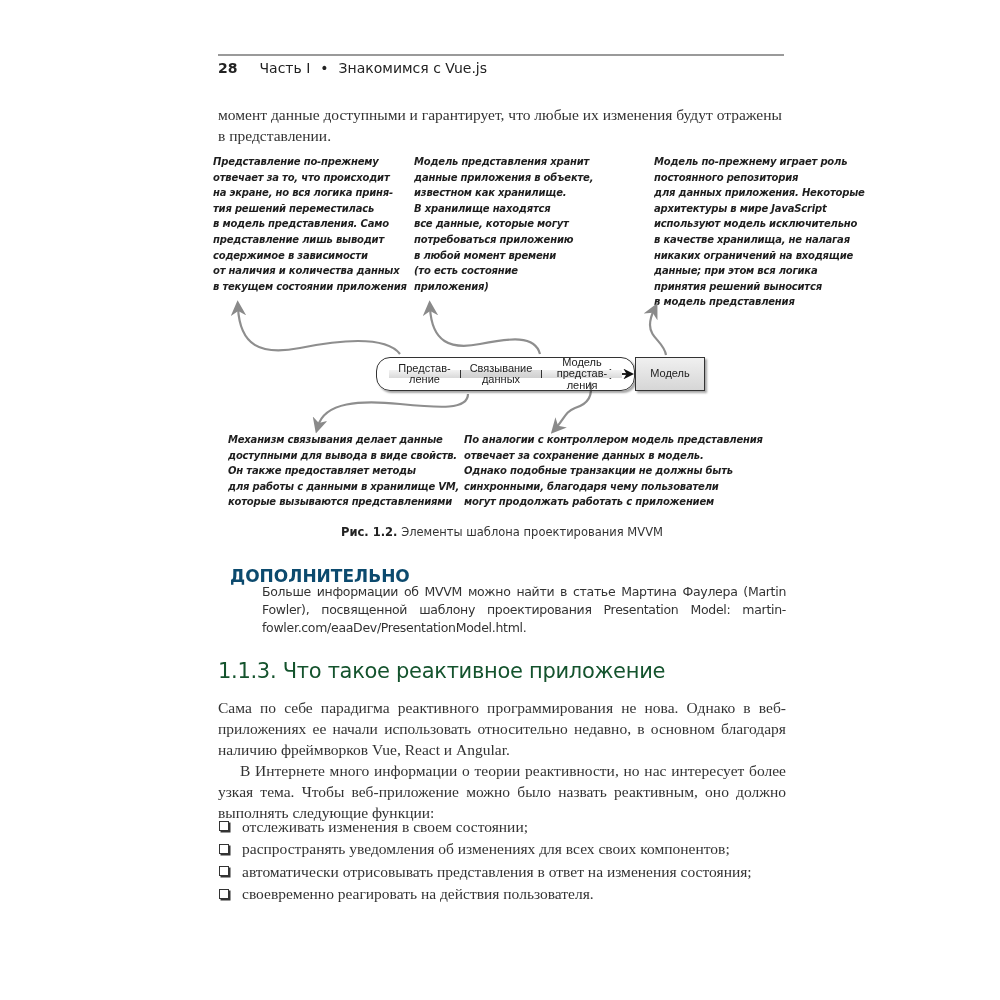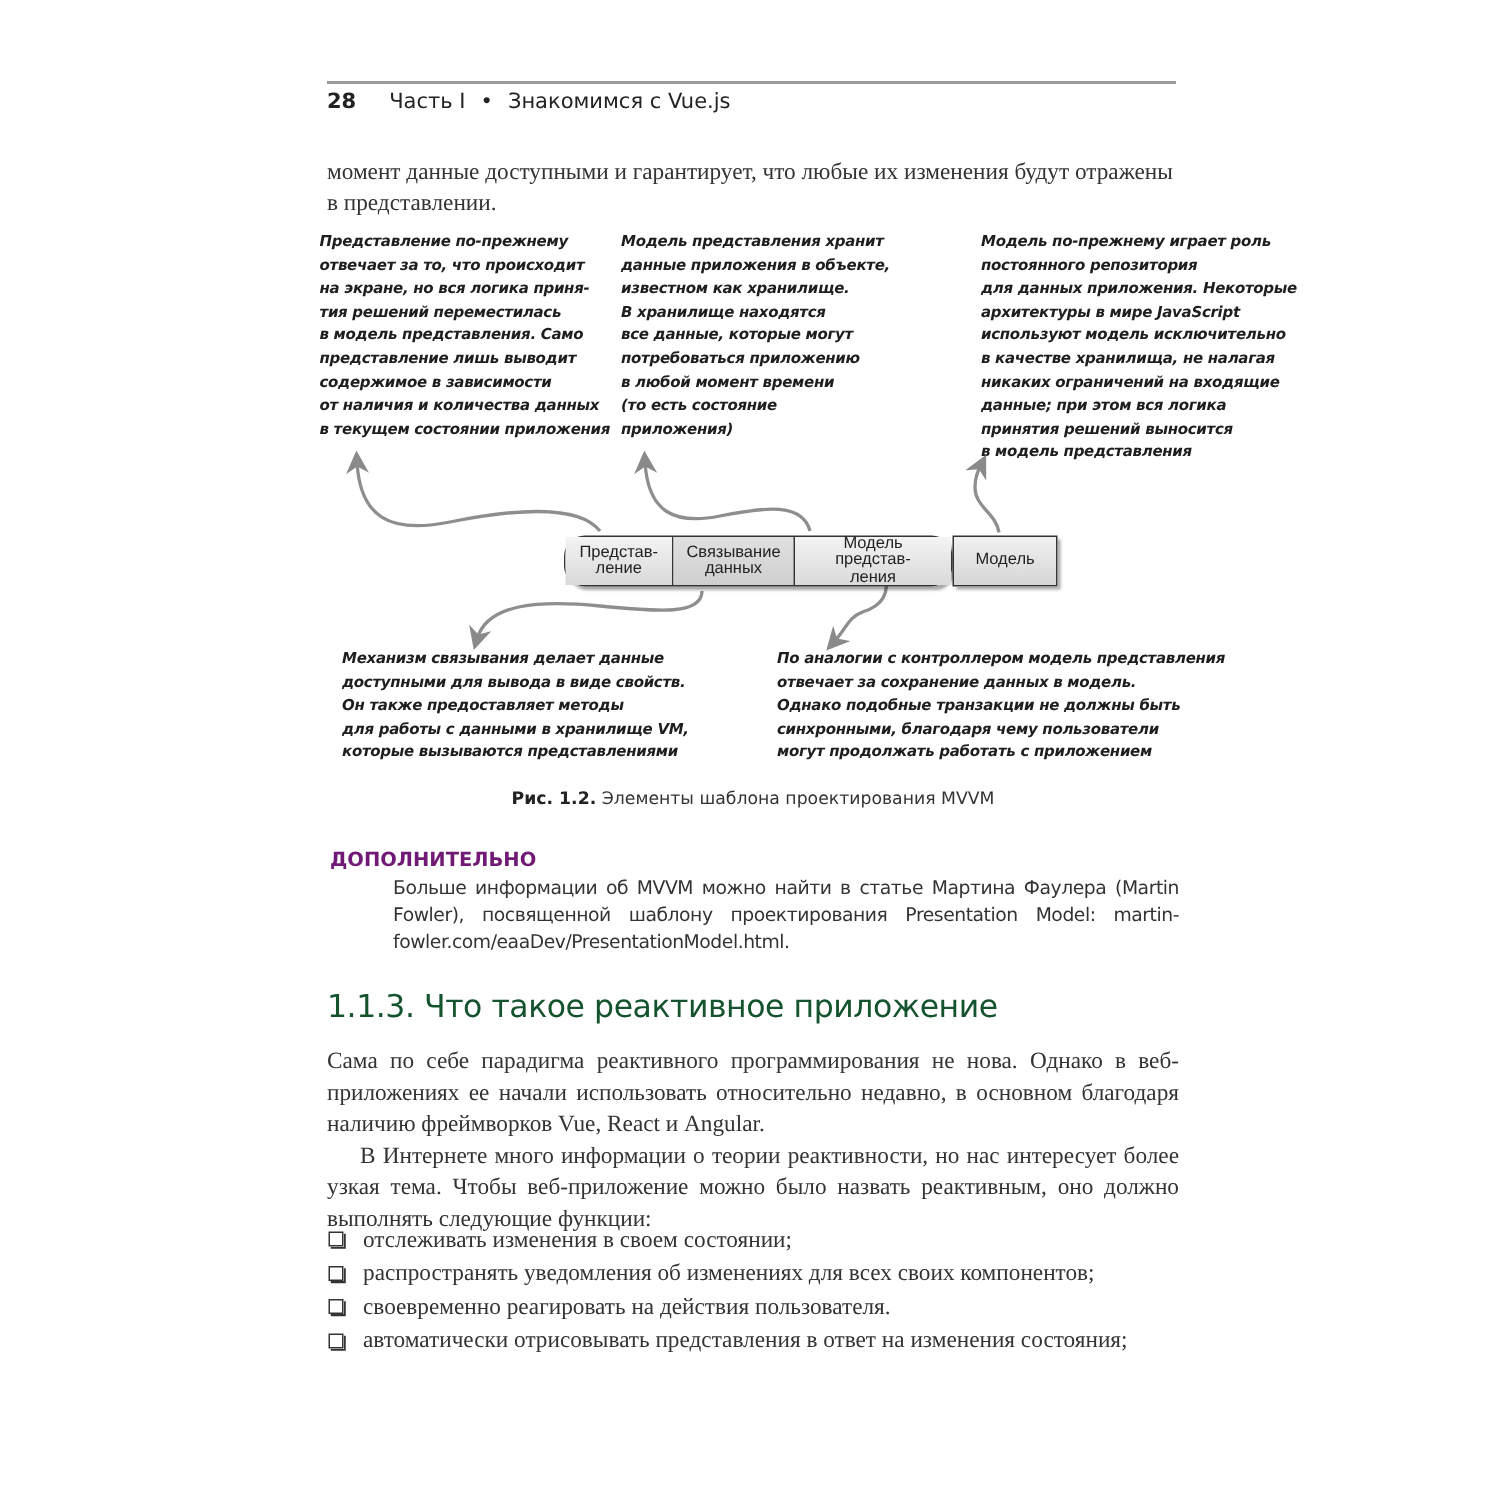--- a/index.html
+++ b/index.html
@@ -9,32 +9,32 @@
   .runhead { left: 218px; top: 60px; font-family: "DejaVu Sans", sans-serif; font-size: 14px; color: #222; white-space: nowrap; }
   .runhead .pg { font-weight: bold; margin-right: 22px; }
   .runhead .dot { margin: 0 10px; }
   .serif { font-family: "Liberation Serif", serif; font-size: 15.5px; line-height: 21px; color: #333; }
   .intro { left: 218px; top: 104px; width: 568px; }
   .note { font-family: "DejaVu Sans", sans-serif; font-style: italic; font-weight: bold; font-size: 10px; line-height: 15.6px; color: #1e1e1e; white-space: pre; letter-spacing: -0.2px; }
   .n1 { left: 213px; top: 154px; }
   .n2 { left: 414px; top: 154px; }
   .n3 { left: 618px; top: 154px; margin-left: 36px; }
   .n4 { left: 228px; top: 432px; }
-  .n5 { left: 518px; top: 432px; }
+  .n5 { left: 464px; top: 432px; }
   .diagram-svg { left: 0; top: 0; width: 1000px; height: 1000px; pointer-events: none; }
   .box { position: absolute; top: 357px; height: 34px; border: 1.5px solid #333; display: flex; align-items: center; justify-content: center; text-align: center; font-family: "Liberation Sans", sans-serif; font-size: 11px; line-height: 11.5px; color: #222; box-shadow: 2px 2px 2px rgba(0,0,0,0.35); box-sizing: border-box; }
-  .b-group { left: 376px; width: 259px; display: flex; padding: 0; background: transparent; border-radius: 14px; }
+  .b-group { left: 376px; width: 259px; display: flex; padding: 12px; background: transparent; border-radius: 14px; }
   .b-cell { height: 100%; display: flex; align-items: center; justify-content: center; text-align: center; white-space: pre; }
   .b-view { width: 71px; background: linear-gradient(#f3f3f3, #d9d9d9); border-right: 1.5px solid #333; }
   .b-bind { width: 80px; background: linear-gradient(#e0e0e0, #cfcfcf); border-right: 1.5px solid #333; }
   .b-vm { flex: 1; background: linear-gradient(#f3f3f3, #dadada); }
   .b-model { left: 635px; width: 70px; background: linear-gradient(#f0f0f0, #d6d6d6); }
   .caption { left: 218px; top: 525px; width: 568px; text-align: center; font-family: "DejaVu Sans", sans-serif; font-size: 11.5px; color: #333; }
   .caption b { color: #222; margin-top: 40px; }
-  .sidebar-h { left: 220px; top: 566px; font-family: "DejaVu Sans", sans-serif; font-weight: bold; font-size: 13px; color: #701a75; }
+  .sidebar-h { left: 230px; top: 566px; font-family: "DejaVu Sans", sans-serif; font-weight: bold; font-size: 17px; color: #0c4a6e; }
   .sidebar-t { left: 262px; top: 583px; width: 524px; font-family: "DejaVu Sans", sans-serif; font-size: 12.5px; line-height: 18px; color: #333; text-align: justify; letter-spacing: -0.3px; }
   .h2 { left: 218px; top: 659px; font-family: "DejaVu Sans", sans-serif; font-size: 21px; color: #14532d; letter-spacing: -0.3px; }
   .body1 { left: 218px; top: 697px; width: 568px; }
   .body1 p { margin: 0; text-align: justify; }
   .body1 p.indent { text-indent: 22px; }
   .list { left: 218px; top: 815px; width: 568px; list-style: none; margin: 0; padding: 0; }
   .list li { display: flex; align-items: center; height: 22.5px; }
   .cb { display: inline-block; width: 8px; height: 8px; border: 1.3px solid #333; margin-right: 13px; margin-left: 1px; box-shadow: 1.5px 1.5px 0 #333; }
 </style>
 </head>
@@ -132,19 +132,19 @@
   <li>
       <span class="cb"></span>
       <span>отслеживать изменения в своем состоянии;</span>
     </li>
   <li>
       <span class="cb"></span>
       <span>распространять уведомления об изменениях для всех своих компонентов;</span>
     </li>
   <li>
       <span class="cb"></span>
-      <span>своевременно реагировать на действия пользователя.</span>
+      <span>автоматически отрисовывать представления в ответ на изменения состояния;</span>
     </li>
   <li>
       <span class="cb"></span>
-      <span>автоматически отрисовывать представления в ответ на изменения состояния;</span>
+      <span>своевременно реагировать на действия пользователя.</span>
     </li>
 </ul>
 
 </body></html>

